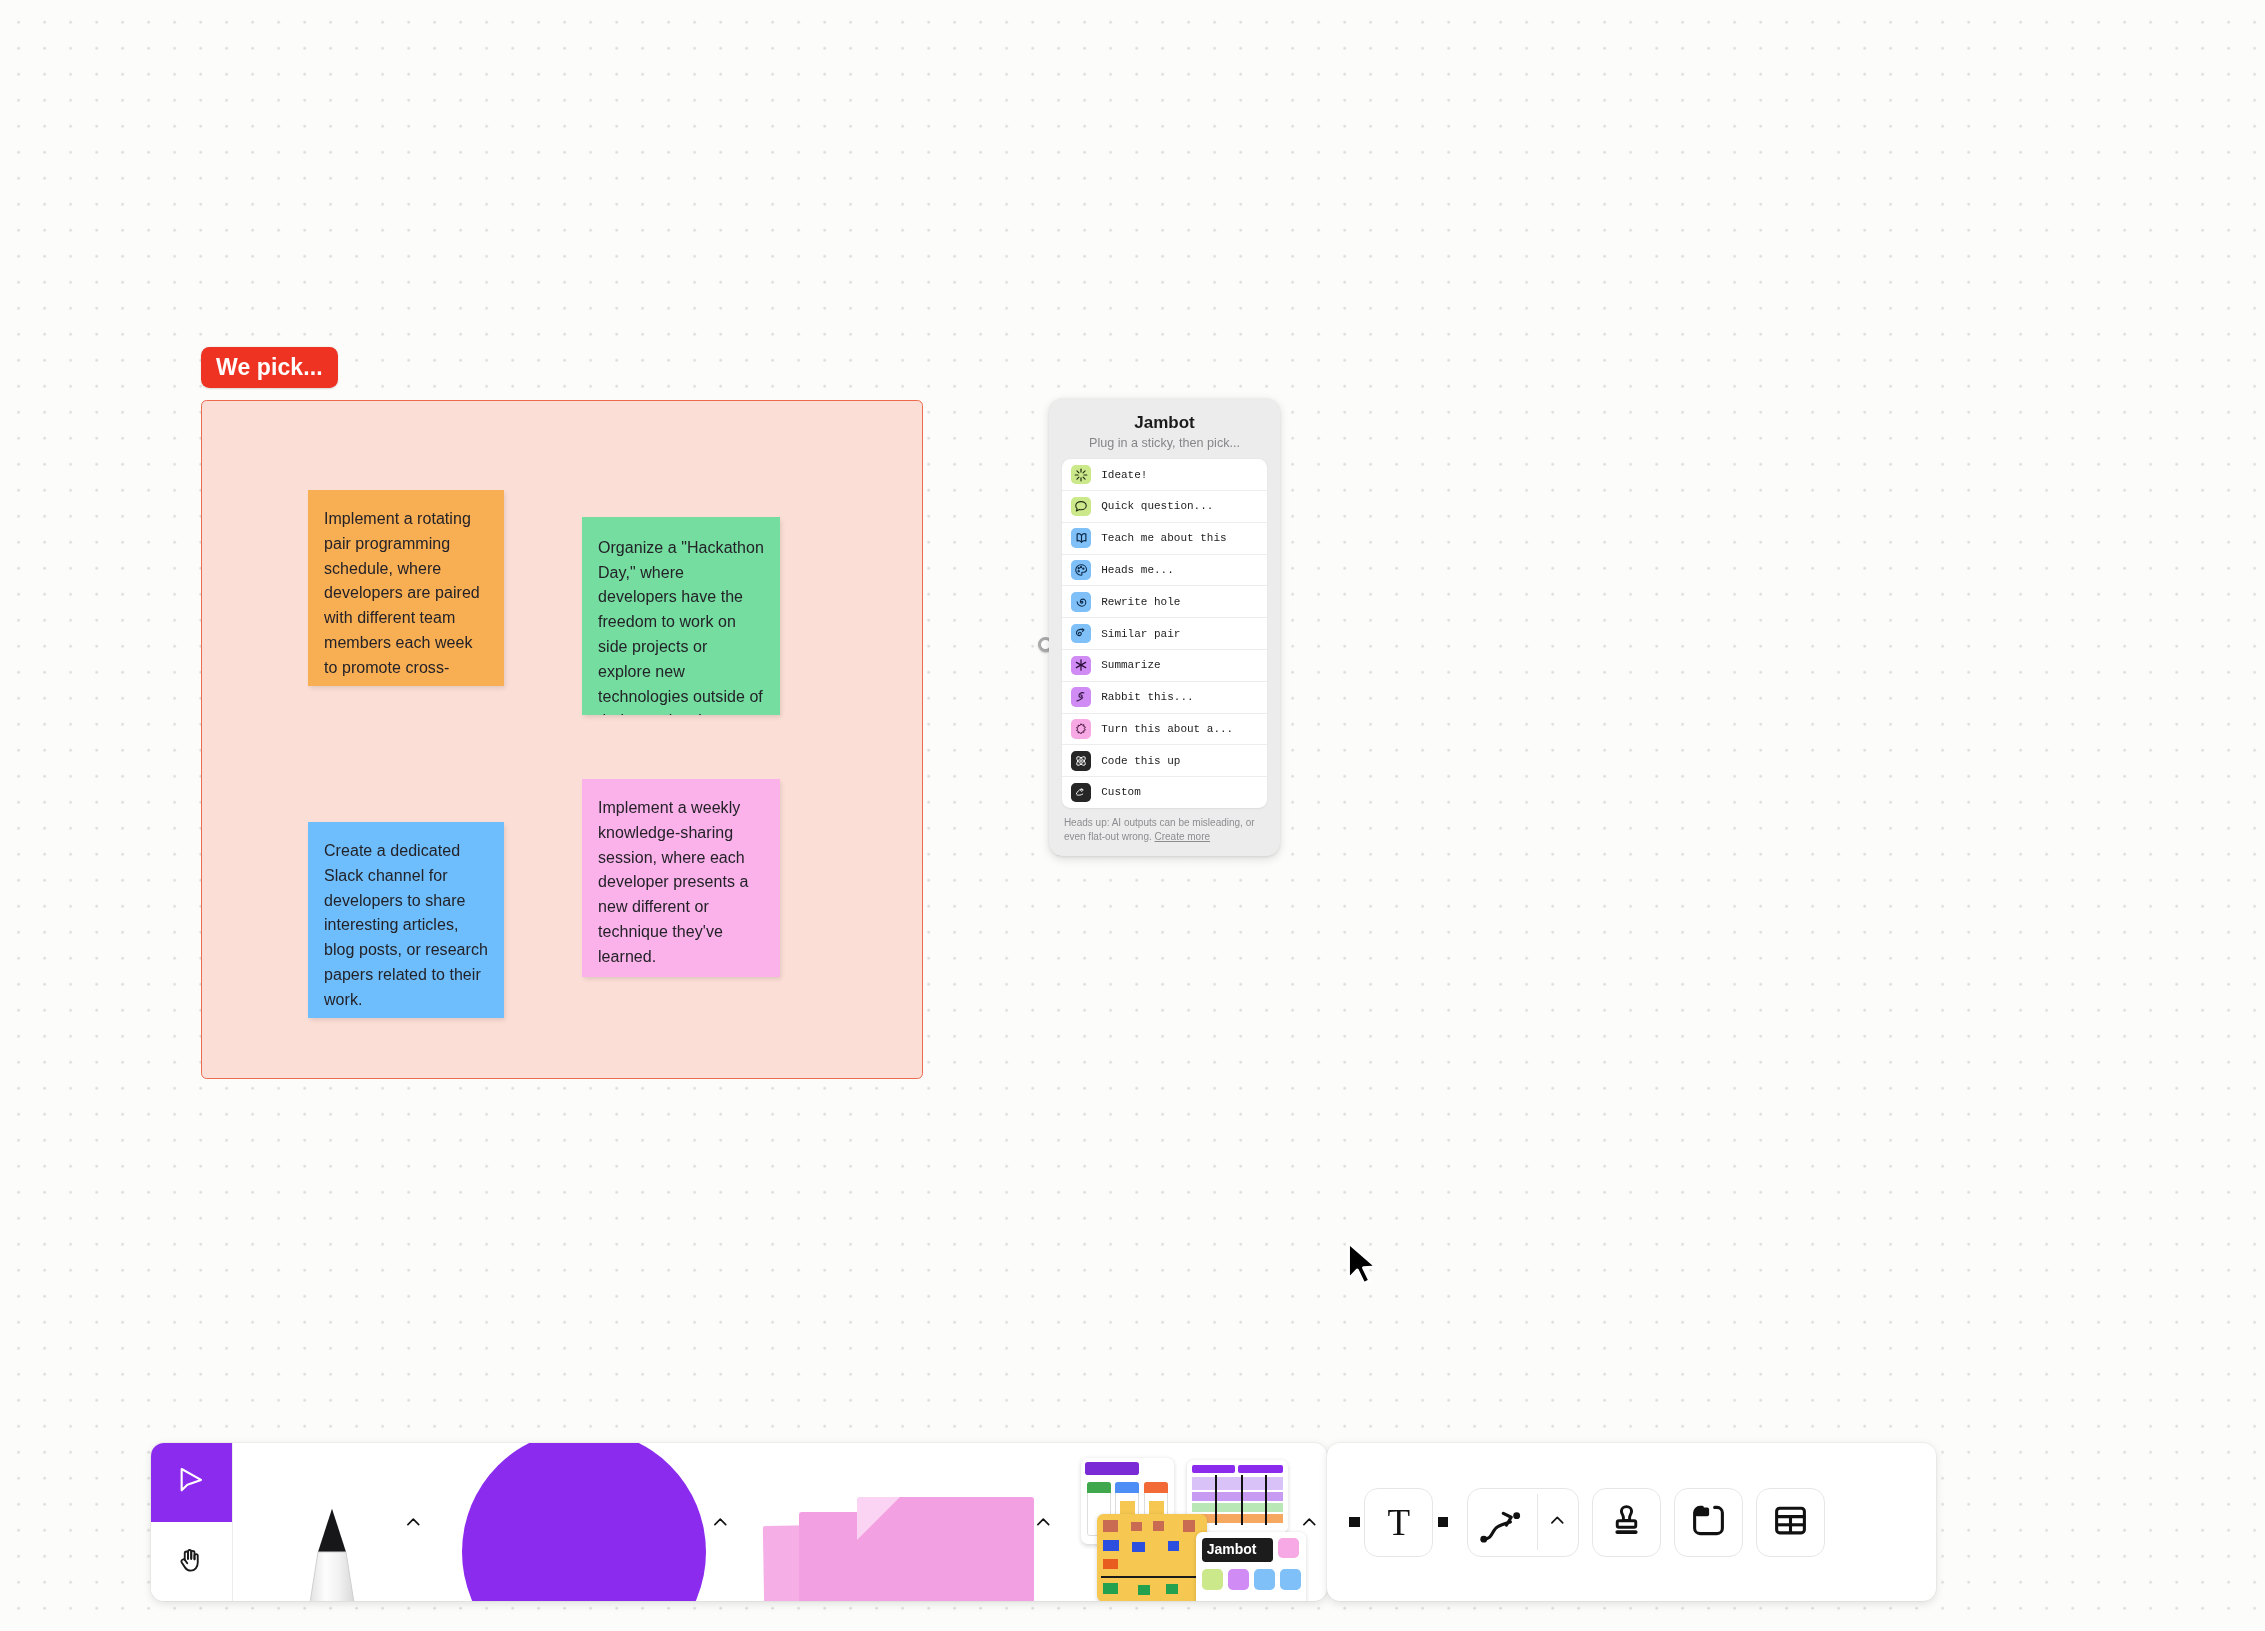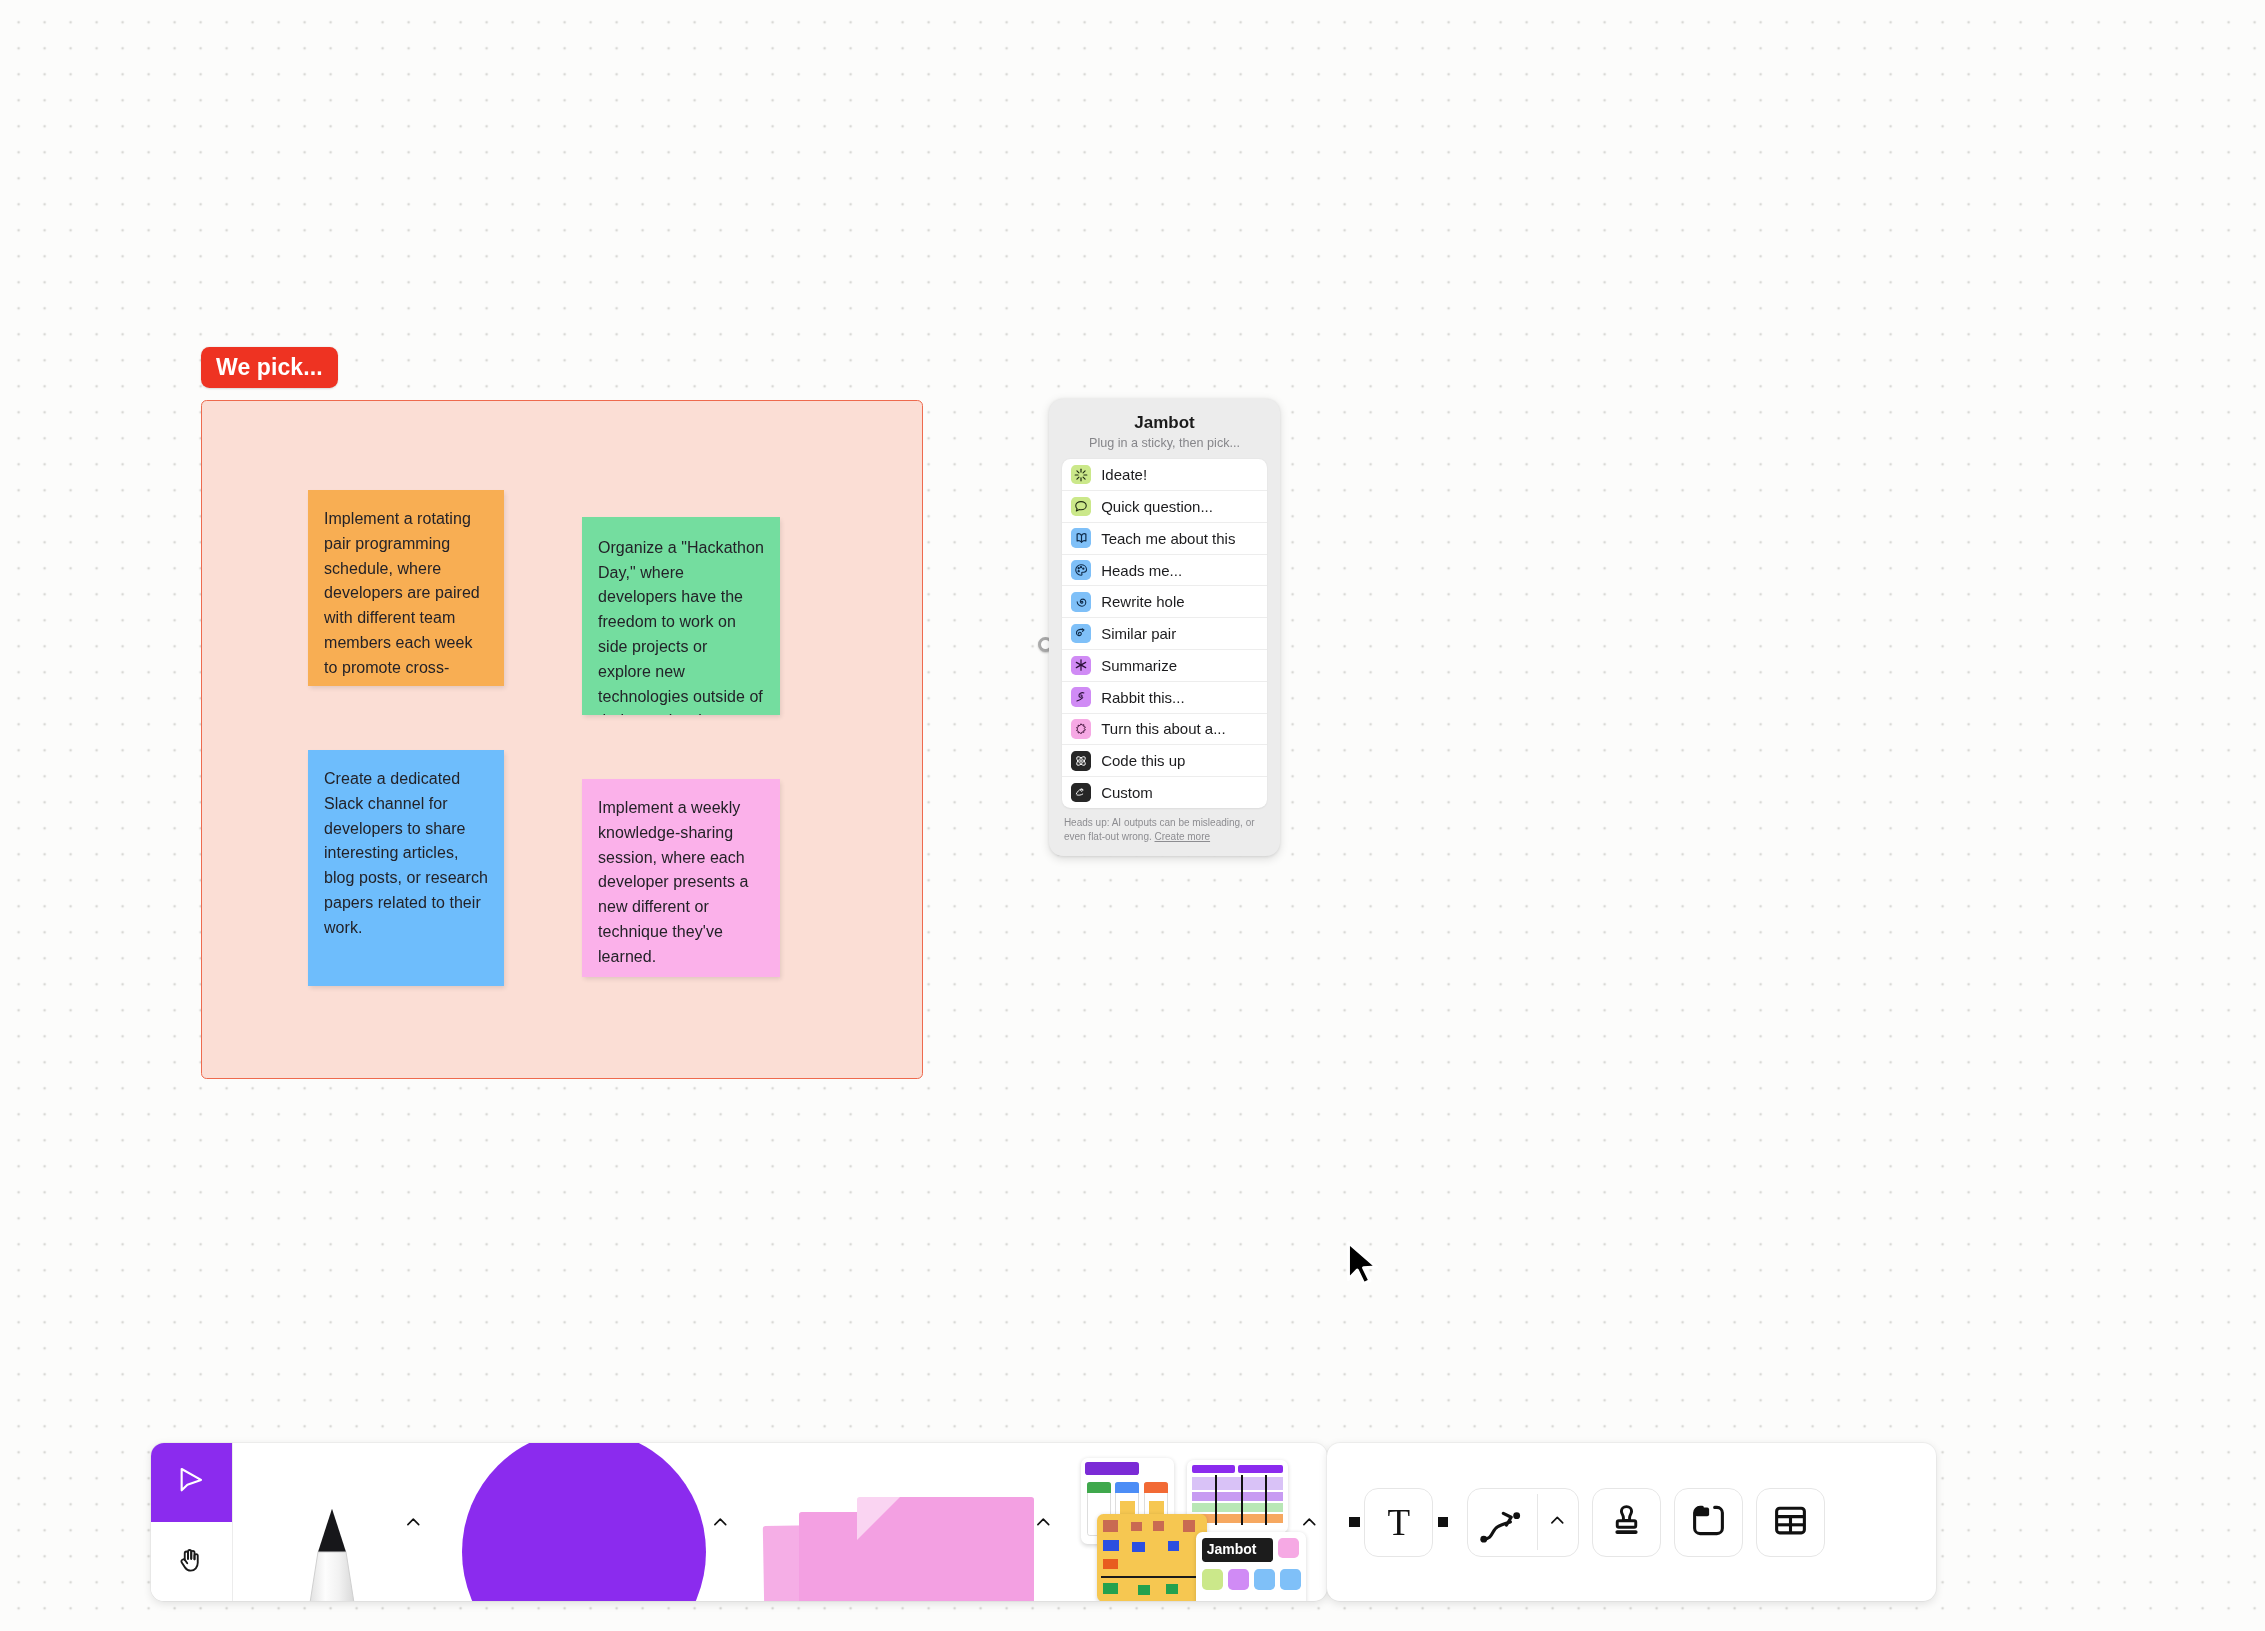--- a/index.html
+++ b/index.html
@@ -51,21 +51,21 @@
     line-height: 1.55;
     color: #232228;
     letter-spacing: 0.05px;
     box-shadow: 1.9px 2.8px 4.7px rgba(0,0,0,.11);
     overflow: hidden;
   }
   .sticky .txt { display: block; }
 
   #sticky-orange { left: 308px; top: 490px; width: 196px; height: 196px; background: #F8AE53; }
   #sticky-green  { left: 582px; top: 517px; width: 198px; height: 198px; background: #74DD9F; }
-  #sticky-blue   { left: 308px; top: 750px; width: 196px; height: 236px; background: #6EBDFC; }
+  #sticky-blue   { left: 308px; top: 822px; width: 196px; height: 196px; background: #6EBDFC; }
   #sticky-pink   { left: 582px; top: 779px; width: 198px; height: 198px; background: #FBB1EA; }
   #sticky-green .txt { padding-top: 1.9px; }
 
   
   #jambot {
     position: absolute;
     left: 1049px; top: 399px;
     width: 231px;
     background: #ECECEC;
     border-radius: 14px;
@@ -111,25 +111,26 @@
   }
   .jb-item:last-child { border-bottom: none; }
   .jb-ico {
     width: 19.6px; height: 19.6px;
     border-radius: 4.7px;
     flex: 0 0 auto;
     display: flex; align-items: center; justify-content: center;
   }
   .jb-ico svg { display: block; }
   .jb-label {
-    font-size: 15px;
+    font-size: 11px;
     color: #1c1c1e;
     white-space: nowrap;
     overflow: hidden;
     text-overflow: ellipsis;
+    font-family: Liberation Mono, monospace;
   }
   #jambot-footer {
     margin-top: 8.4px;
     font-size: 10px;
     line-height: 1.42;
     color: #8d8d91;
     padding: 0 1.9px 0.9px 1.9px;
   }
   #jambot-footer a { color: #8d8d91; text-decoration: underline; }
 

